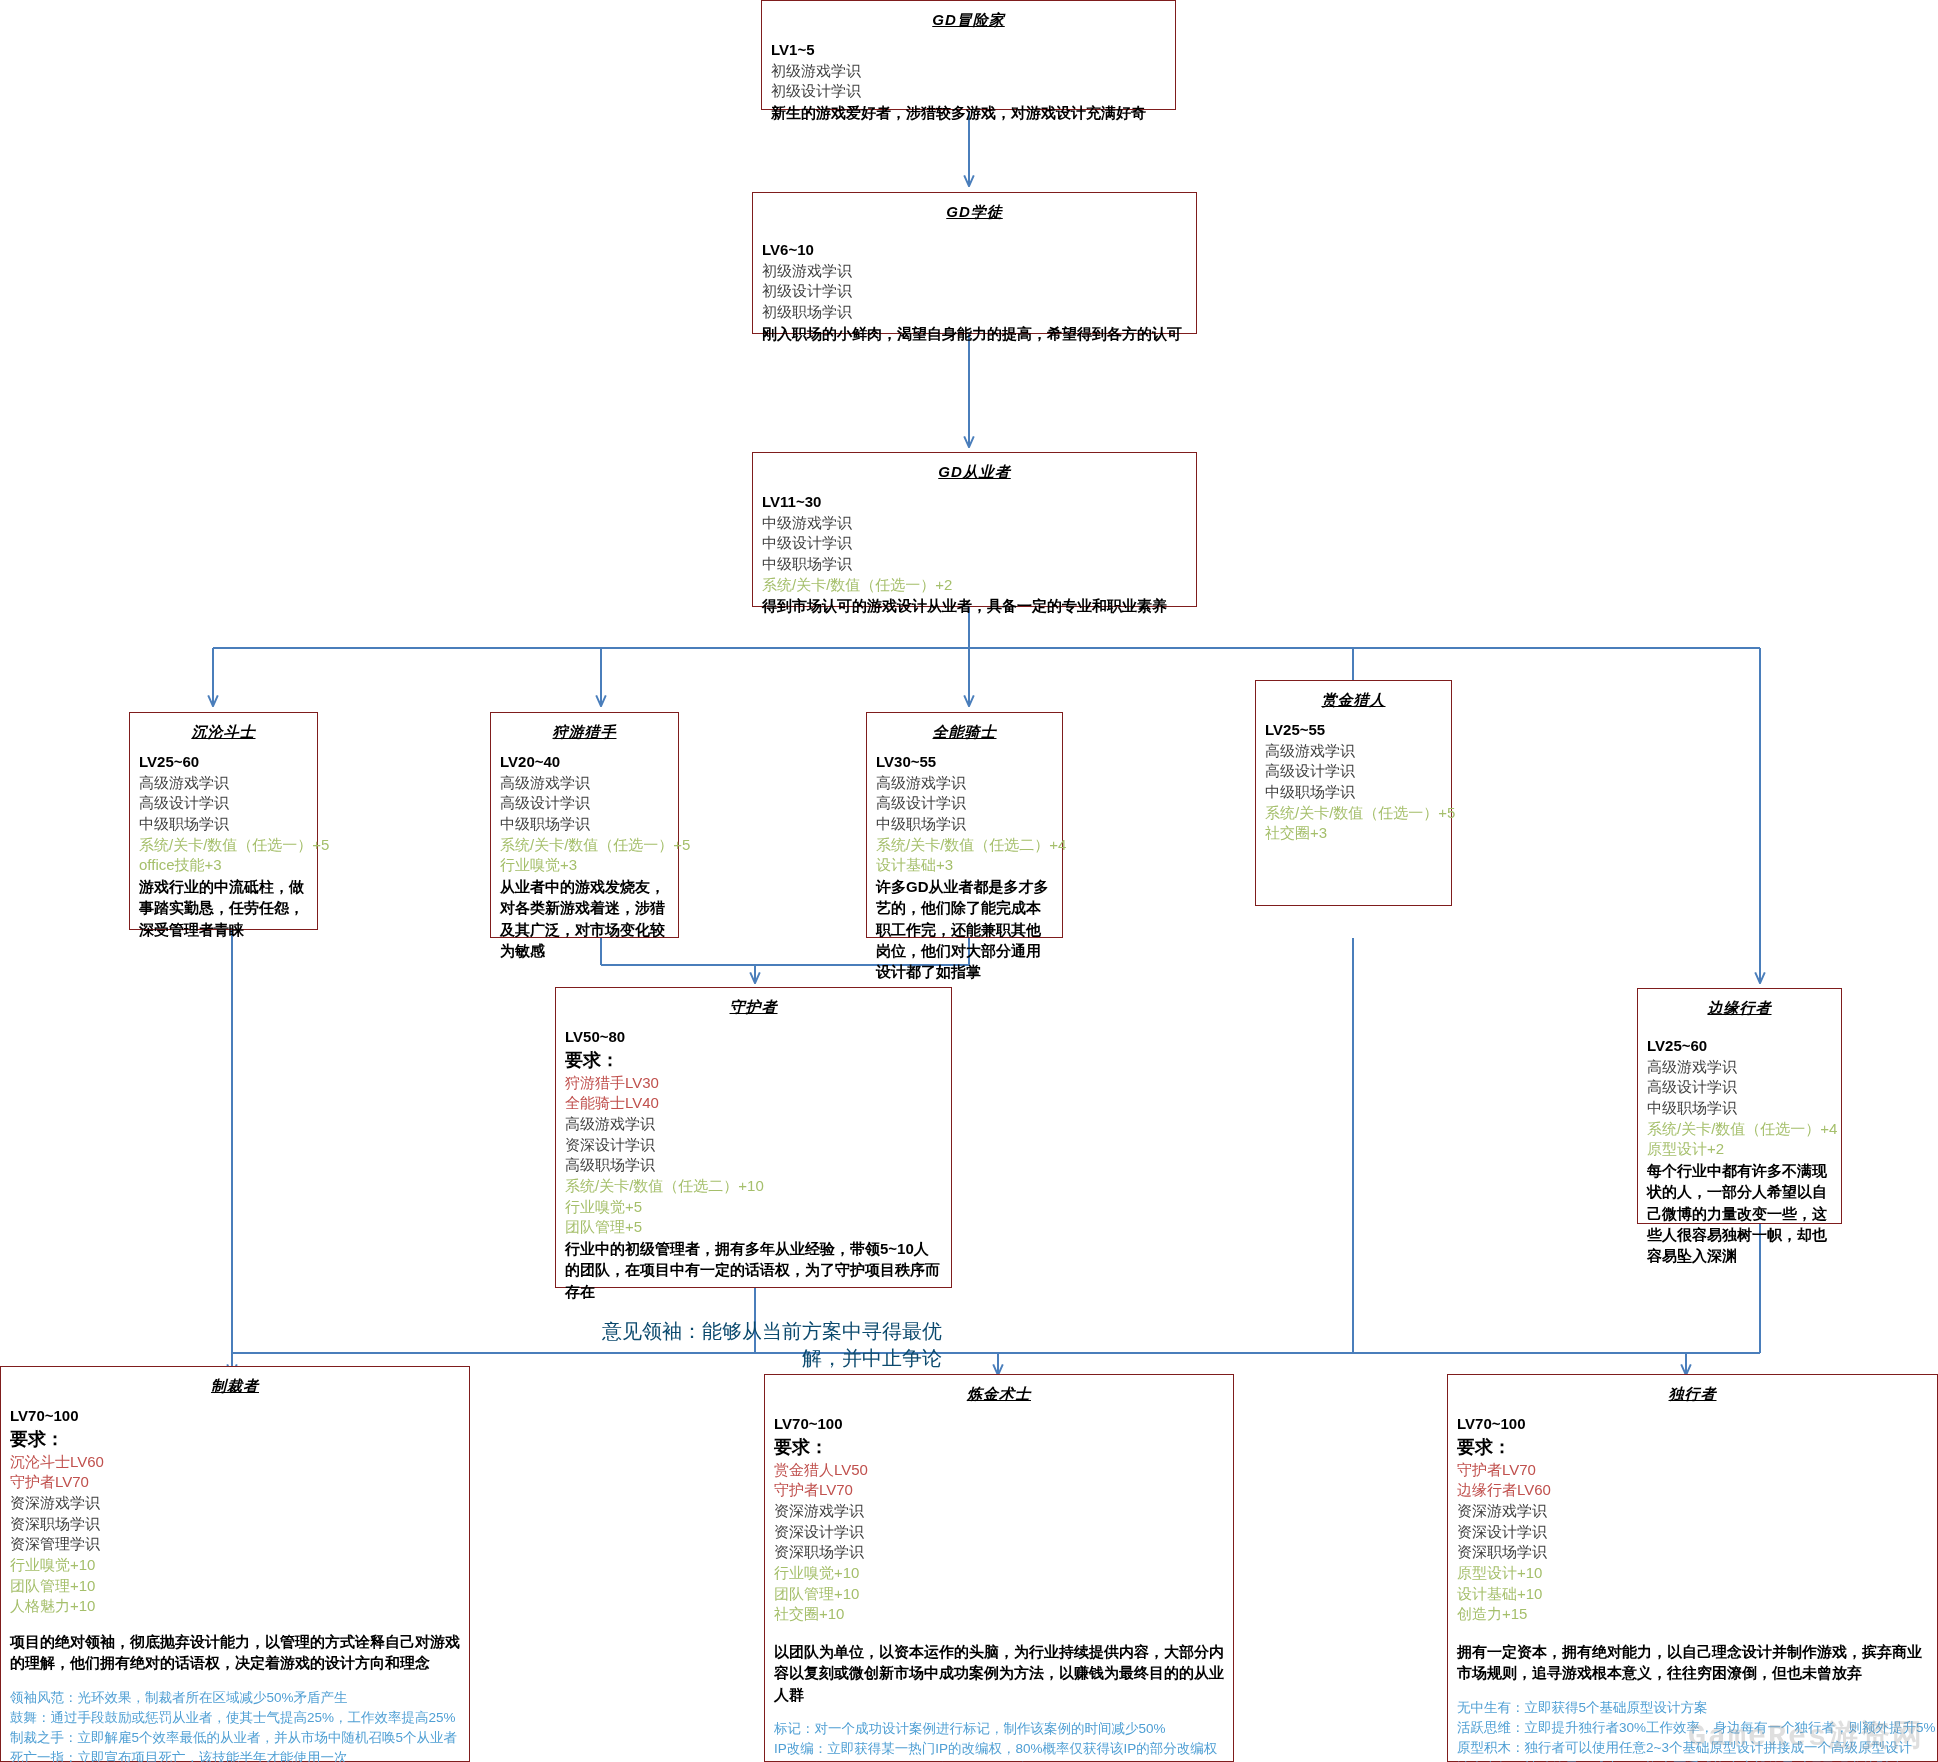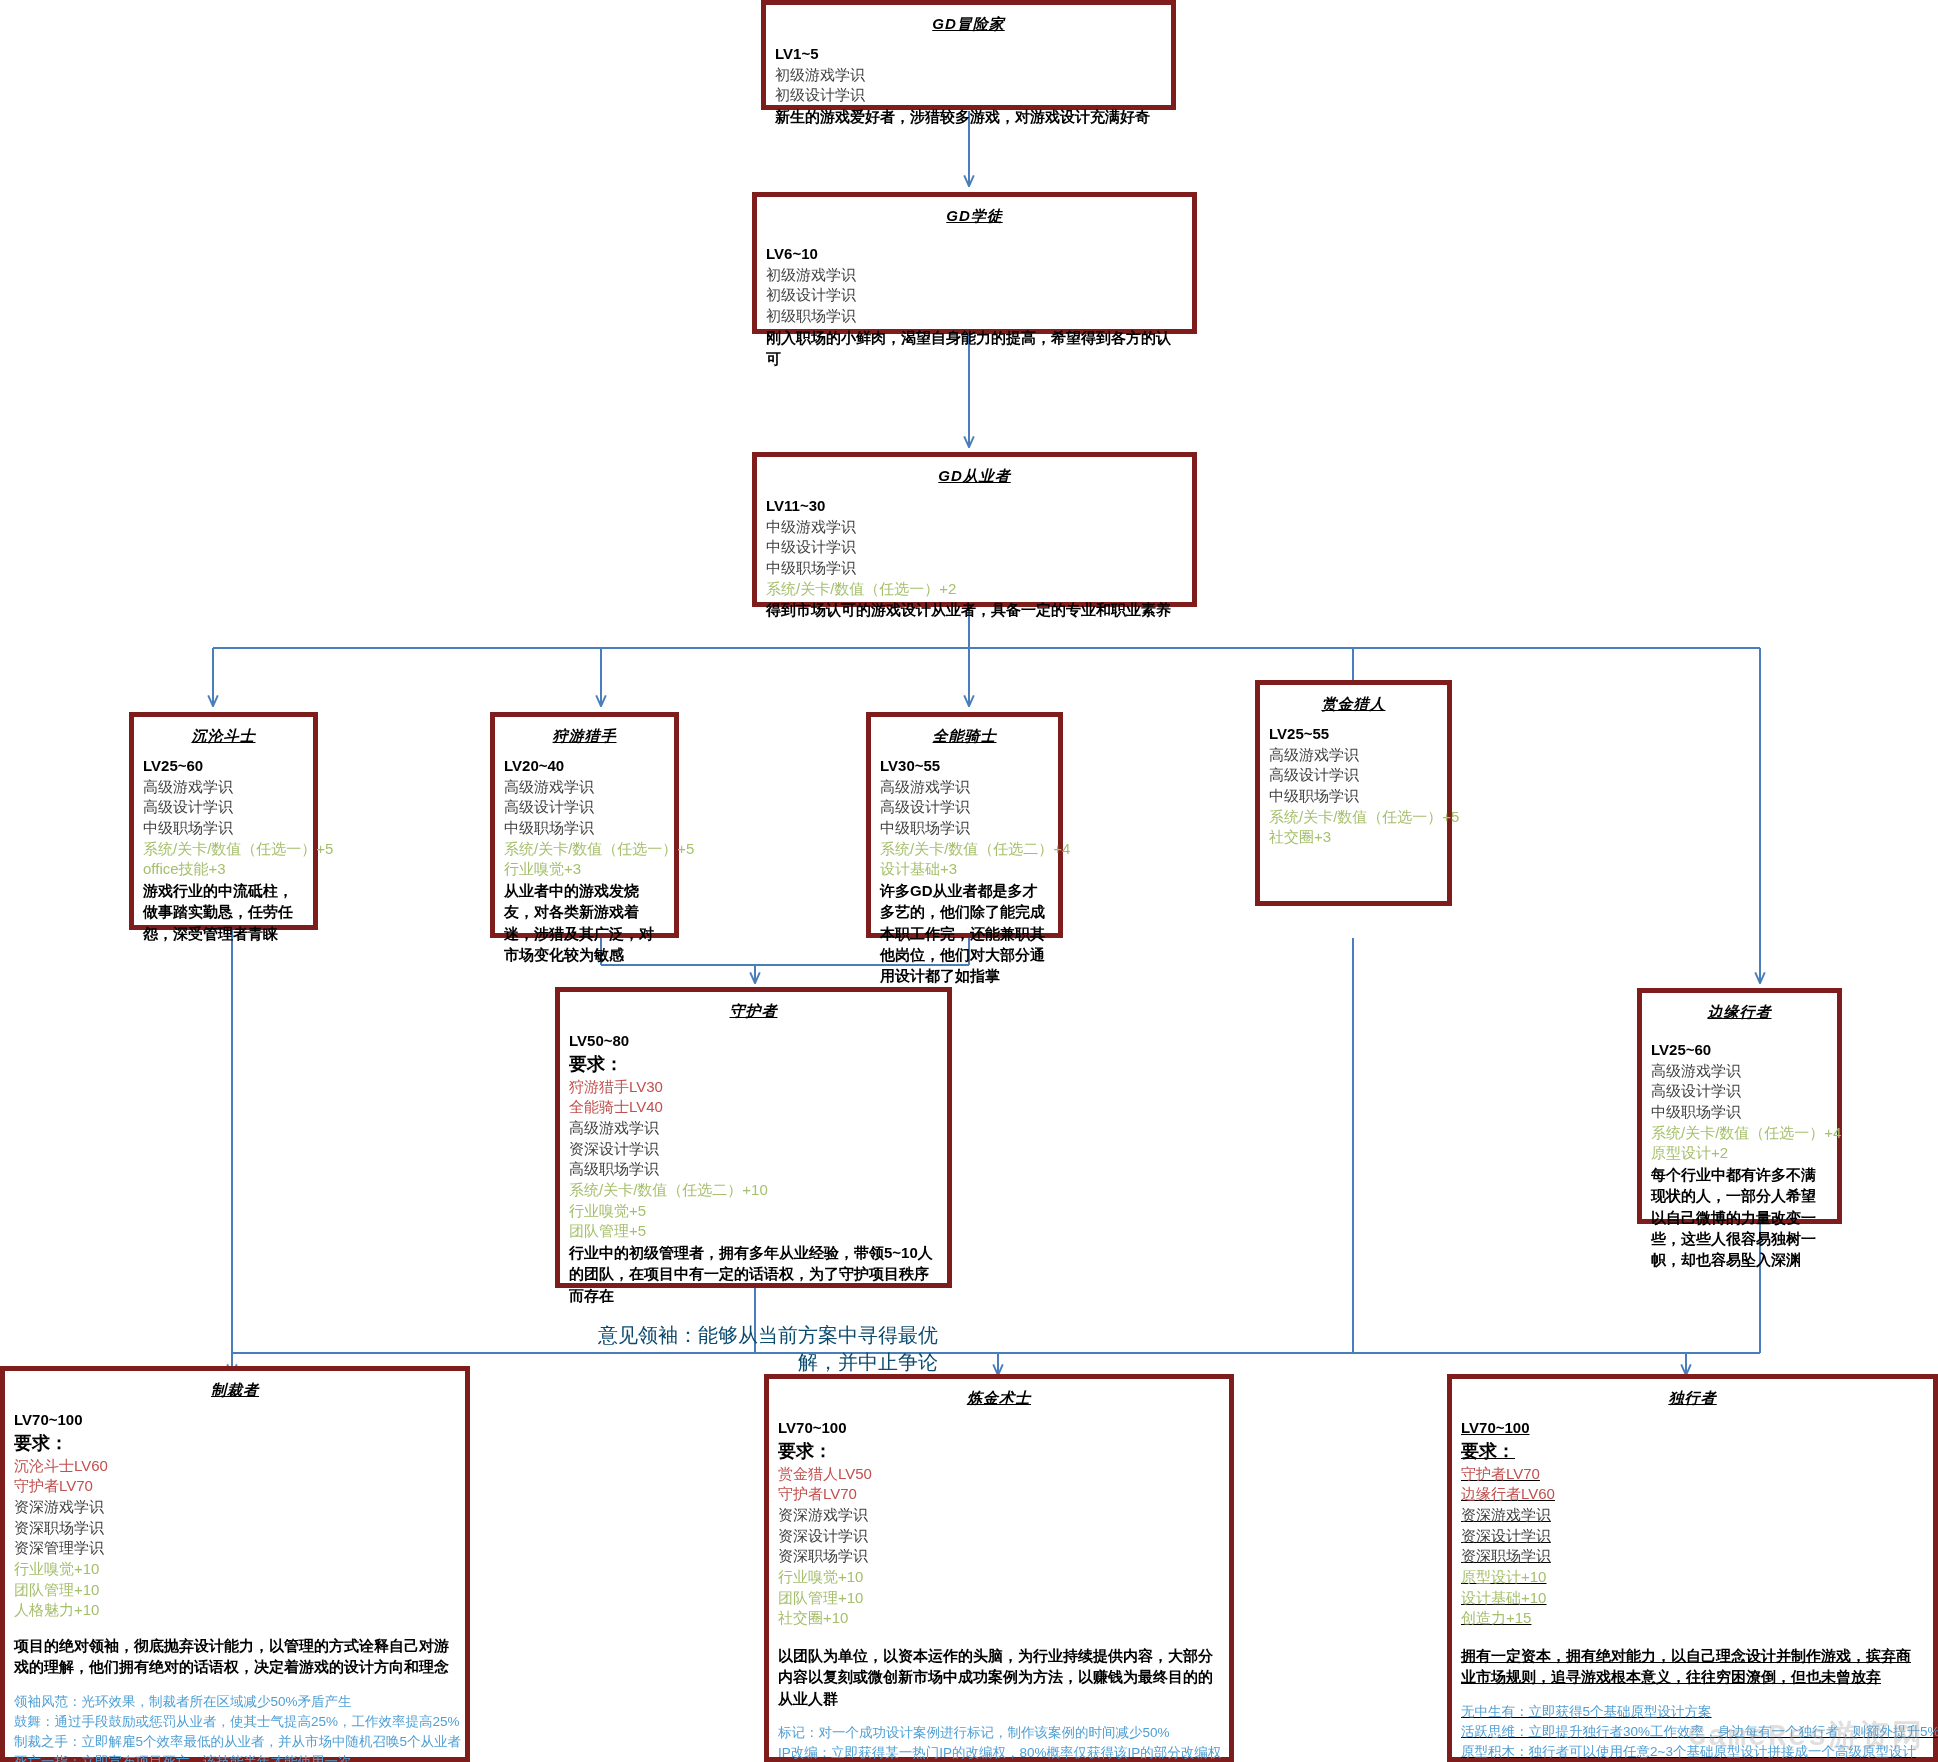--- a/index.html
+++ b/index.html
@@ -21,21 +21,21 @@
   #edges {
     position: absolute;
     left: 0; top: 0;
     width: 1938px;
     height: 1762px;
     pointer-events: none;
   }
   .node {
     position: absolute;
     box-sizing: border-box;
-    border: 5px solid #7f1d1d;
+    border: 1px solid #7f1d1d;
     background: #ffffff;
     padding: 6px 9px 0 9px;
   }
   .node-title {
     text-align: center;
     font-weight: bold;
     font-style: italic;
     text-decoration: underline;
     font-size: 15px;
     letter-spacing: 1px;
@@ -292,21 +292,21 @@
     <div class="line green">社交圈+10</div>
     <div class="desc" style="margin-top:16px;">以团队为单位，以资本运作的头脑，为行业持续提供内容，大部分内容以复刻或微创新市场中成功案例为方法，以赚钱为最终目的的从业人群</div>
     <div class="skills">
       <div>标记：对一个成功设计案例进行标记，制作该案例的时间减少50%</div>
       <div>IP改编：立即获得某一热门IP的改编权，80%概率仅获得该IP的部分改编权</div>
       <div>炼金：被动技能，游戏项目产生的收益提高20%</div>
 
     </div>
   </div>
 
-  <div class="node" style="left:1447px; top:1374px; width:491px; height:388px;text-decoration:underline;">
+  <div class="node" style="left:1447px; top:1374px; width:491px; height:388px;">
     <div class="node-title">独行者</div>
     <div class="spacer-sm"></div>
     <div class="lv">LV70~100</div>
     <div class="req-label">要求：</div>
     <div class="line red">守护者LV70</div>
     <div class="line red">边缘行者LV60</div>
     <div class="line black">资深游戏学识</div>
     <div class="line black">资深设计学识</div>
     <div class="line black">资深职场学识</div>
     <div class="line green">原型设计+10</div>

